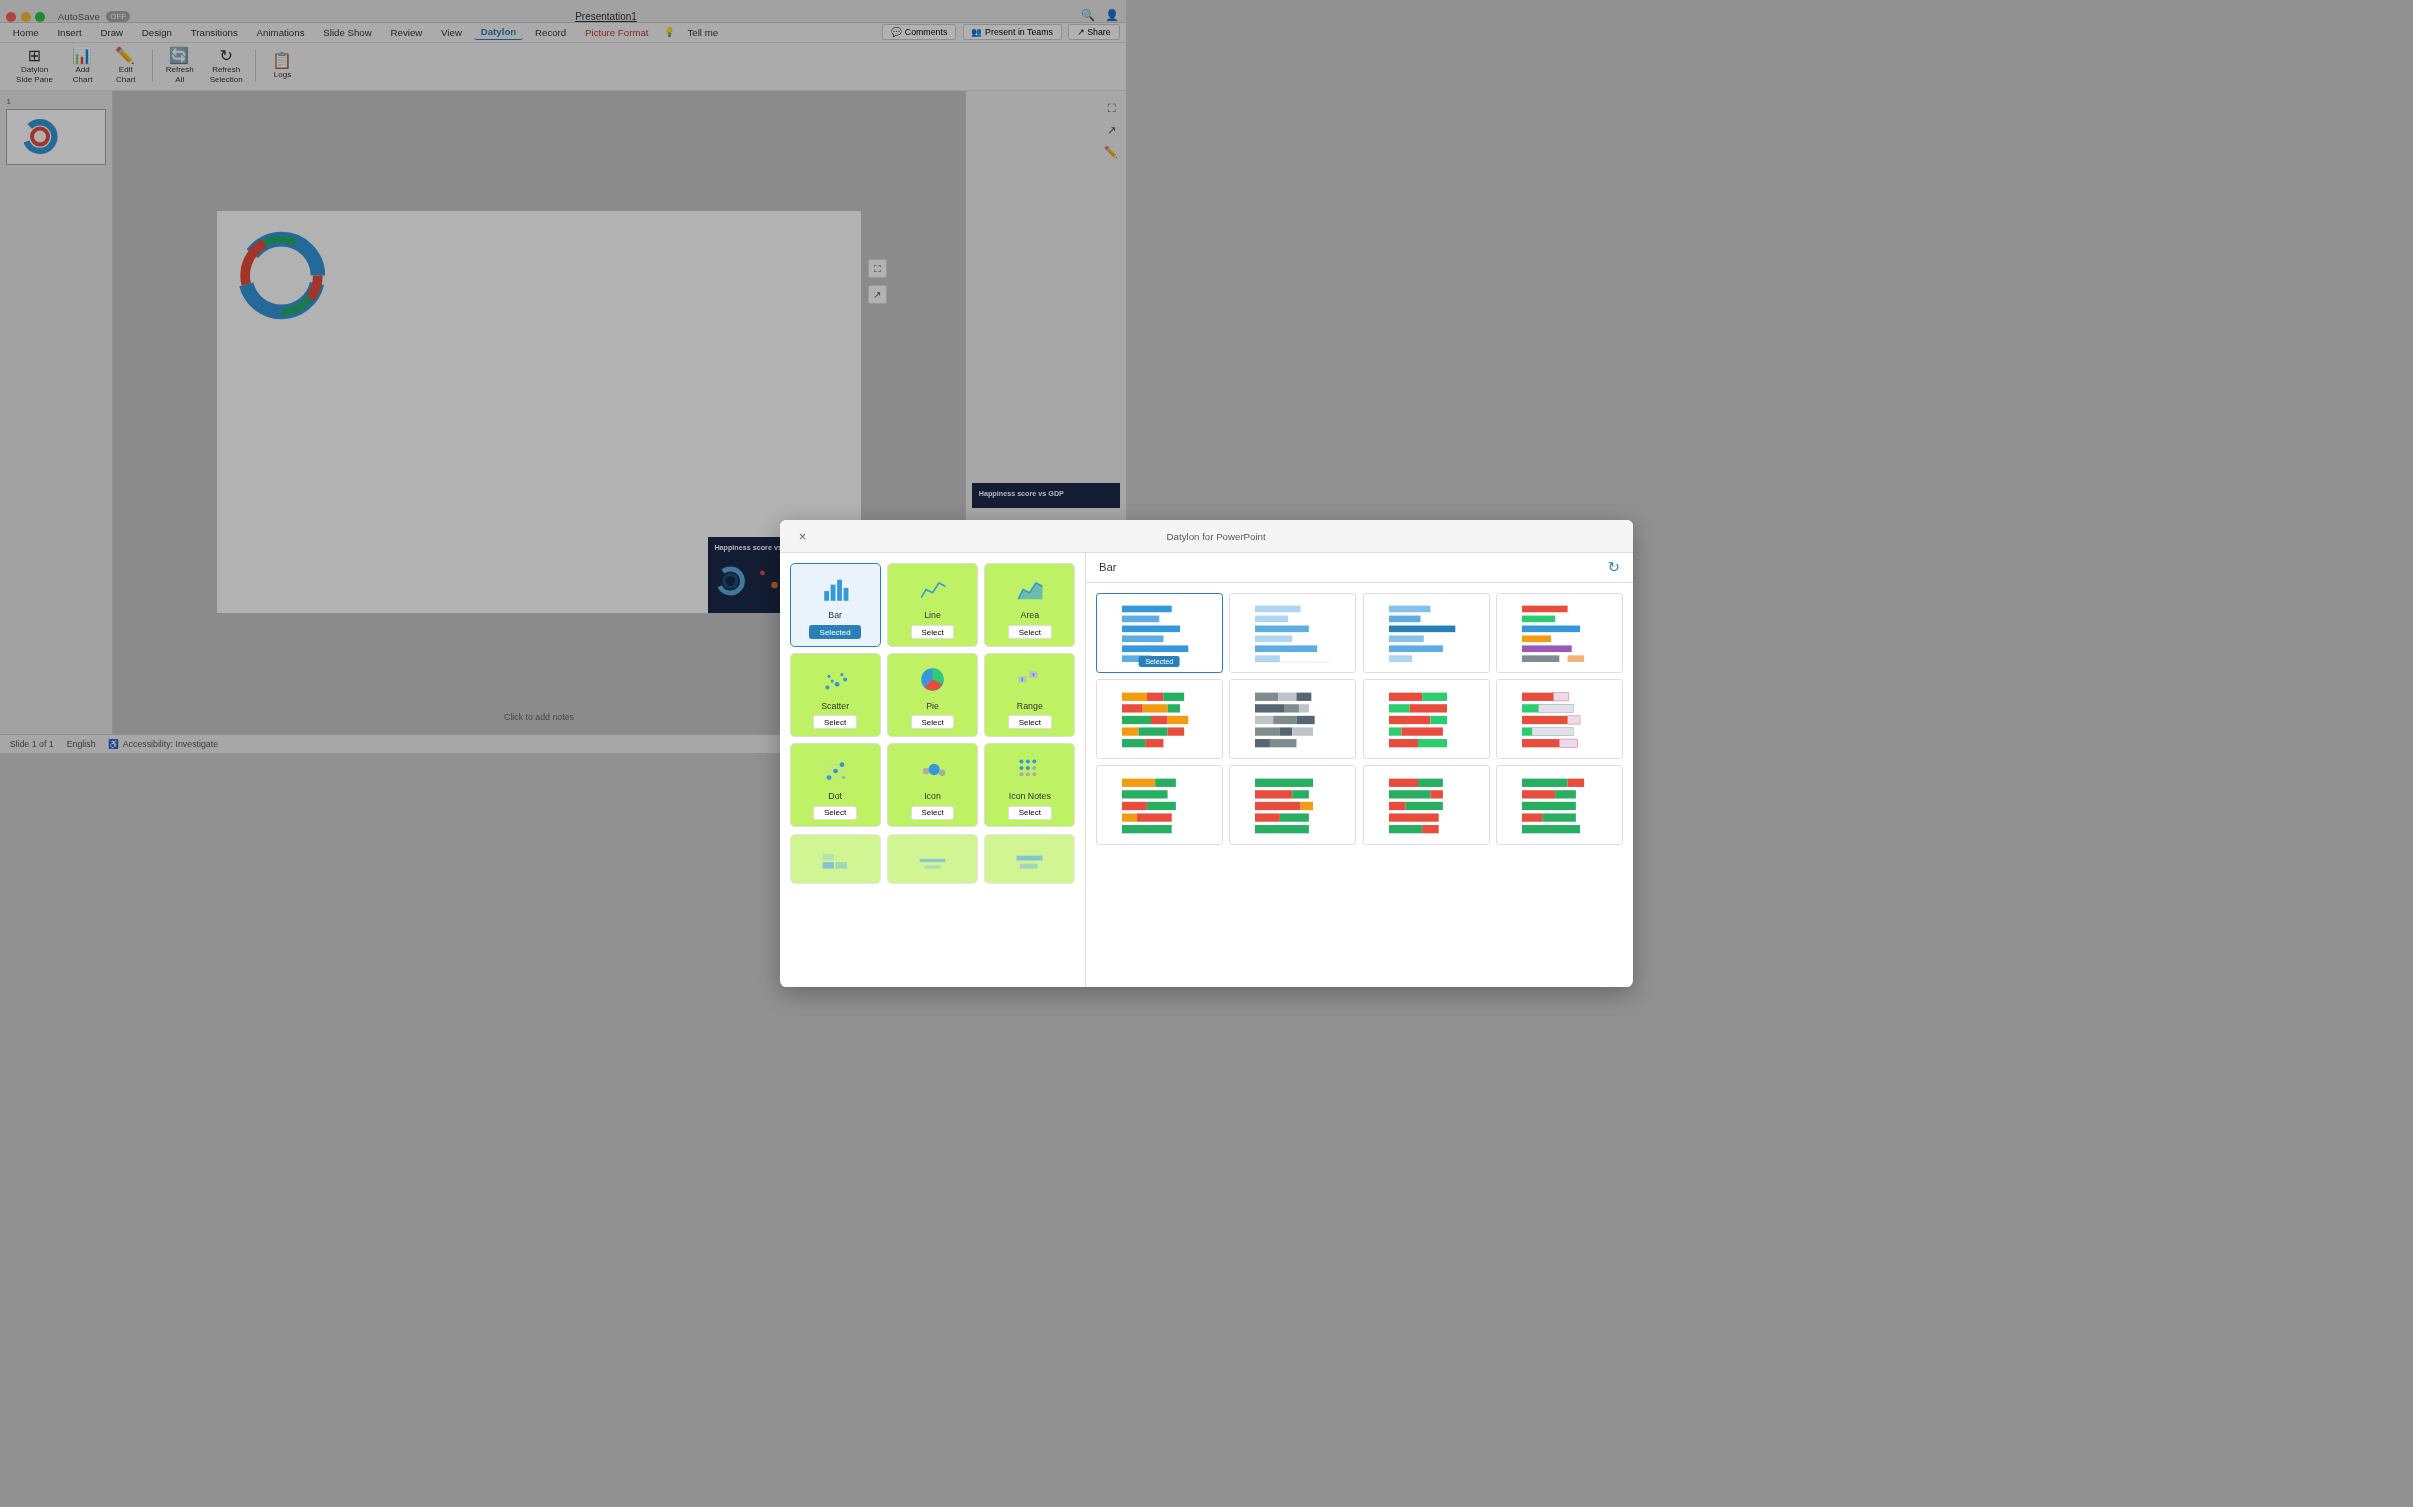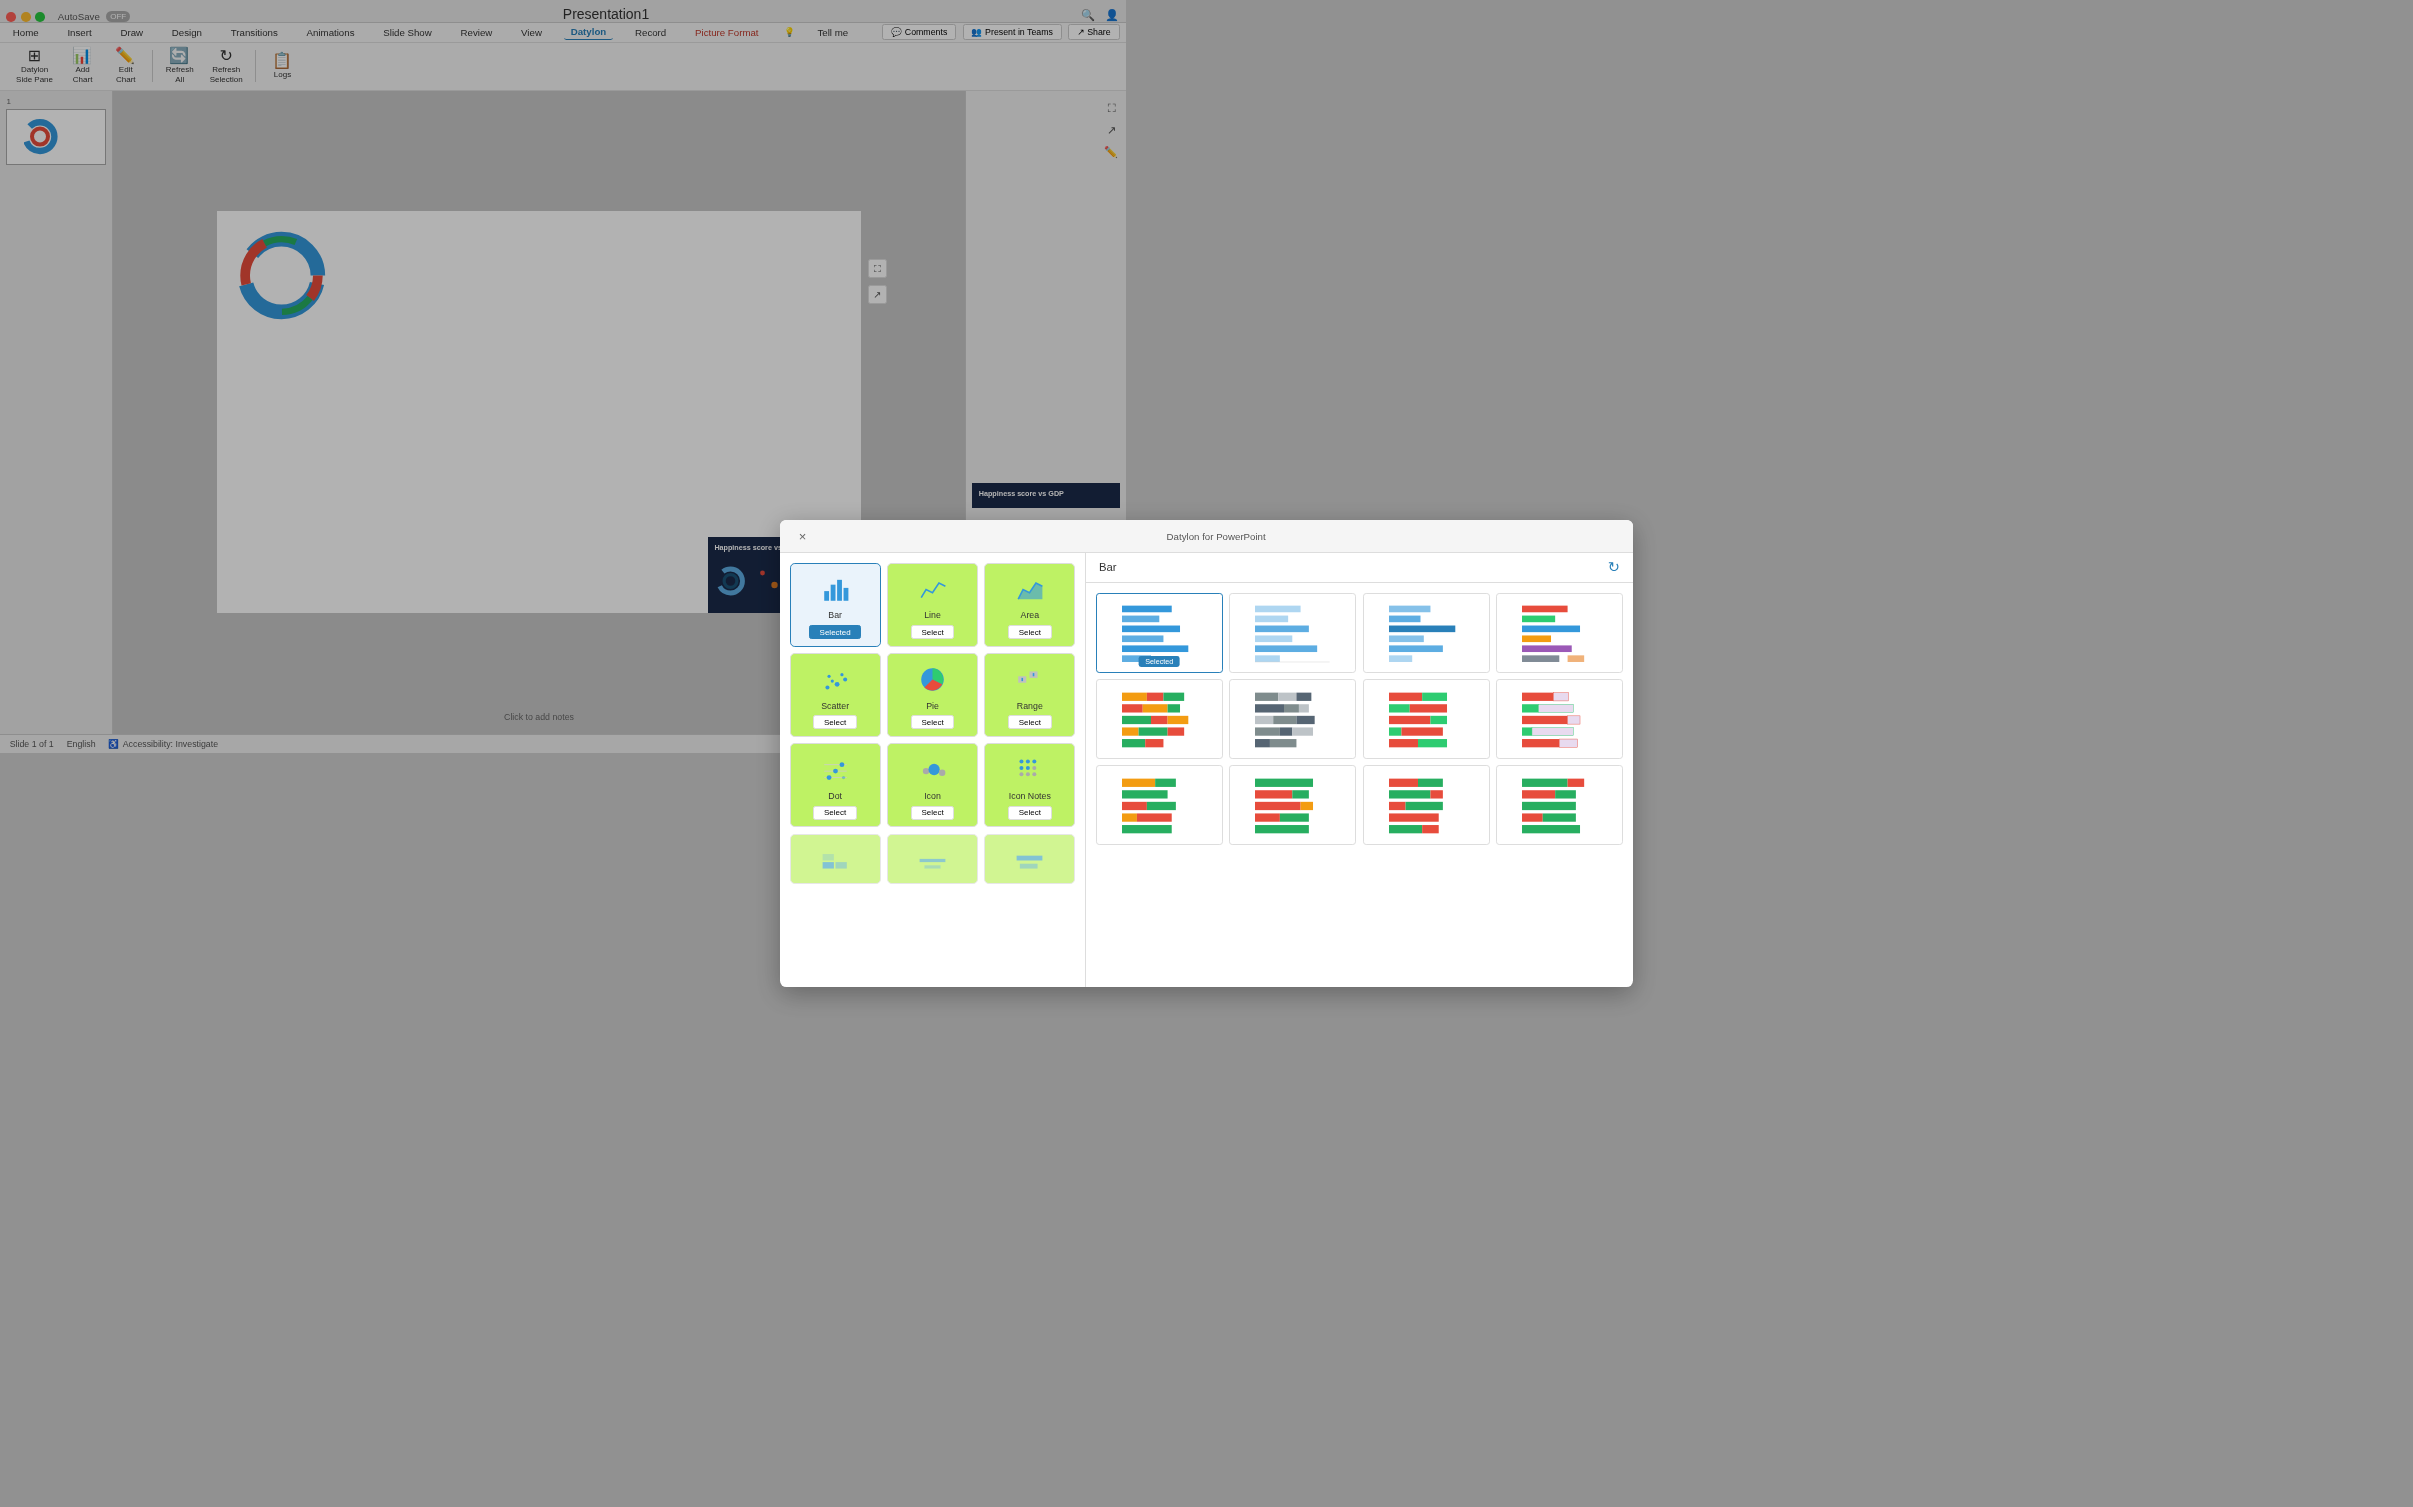--- a/index.html
+++ b/index.html
@@ -13,31 +13,31 @@
       align-items: flex-end;
       padding: 0 6.4px;
       gap: 6.4px;
       border-bottom: 0.8px solid #ccc;
     }
     .traffic-lights { display: flex; gap: 4.8px; align-items: center; }
     .traffic-light { width: 9.7px; height: 9.7px; border-radius: 50%; }
     .tl-red { background: #ff5f57; }
     .tl-yellow { background: #febc2e; }
     .tl-green { background: #28c840; }
-    .window-title { flex: 1; text-align: center; font-size: 14px; color: #333; font-weight: 500; }
+    .window-title { flex: 1; text-align: center; font-size: 10px; color: #333; font-weight: 500; text-decoration: underline; }
     .title-icons { display: flex; gap: 9.7px; color: #555; font-size: 11.3px; }
 
     
     .menu-bar {
       background: #f5f5f5;
       height: 20px;
       display: flex;
       align-items: center;
       padding: 0 6.4px;
-      gap: 16px;
+      gap: 6px;
       border-bottom: 0.8px solid #ddd;
     }
     .menu-item {
       padding: 1.6px 6.4px;
       font-size: 9.7px;
       color: #333;
       cursor: pointer;
       border-radius: 2.4px;
     }
     .menu-item.datylon { color: #2980b9; font-weight: 600; border-bottom: 1.6px solid #2980b9; }

